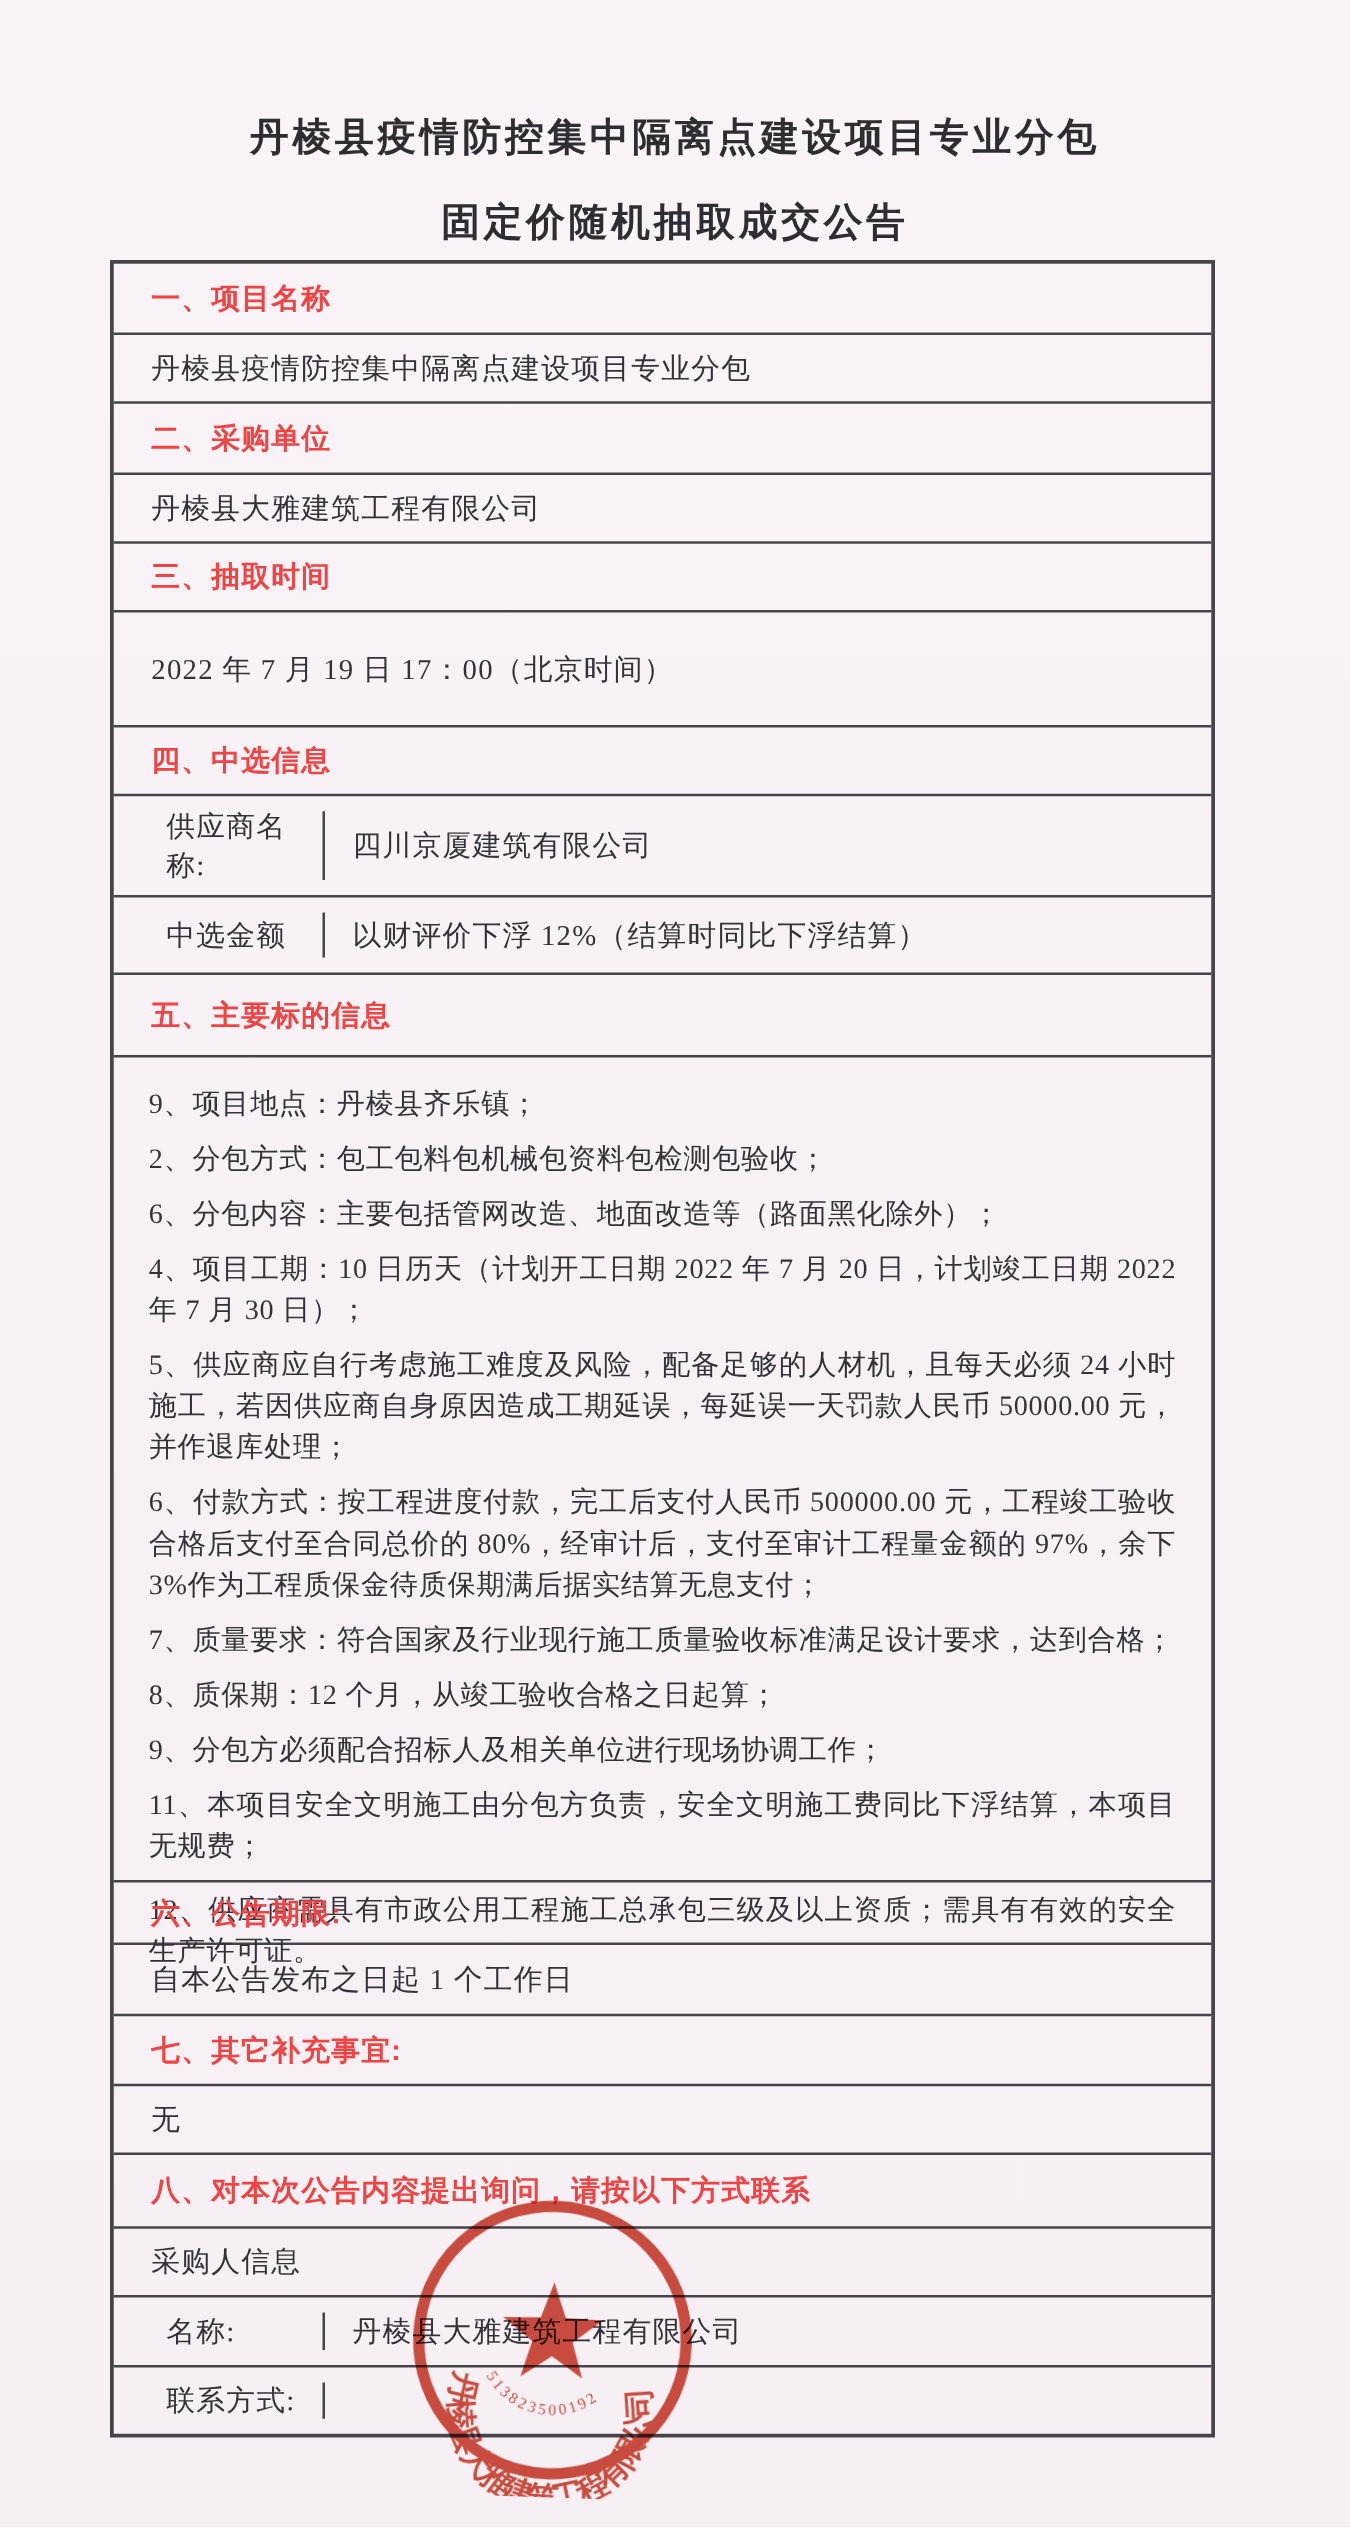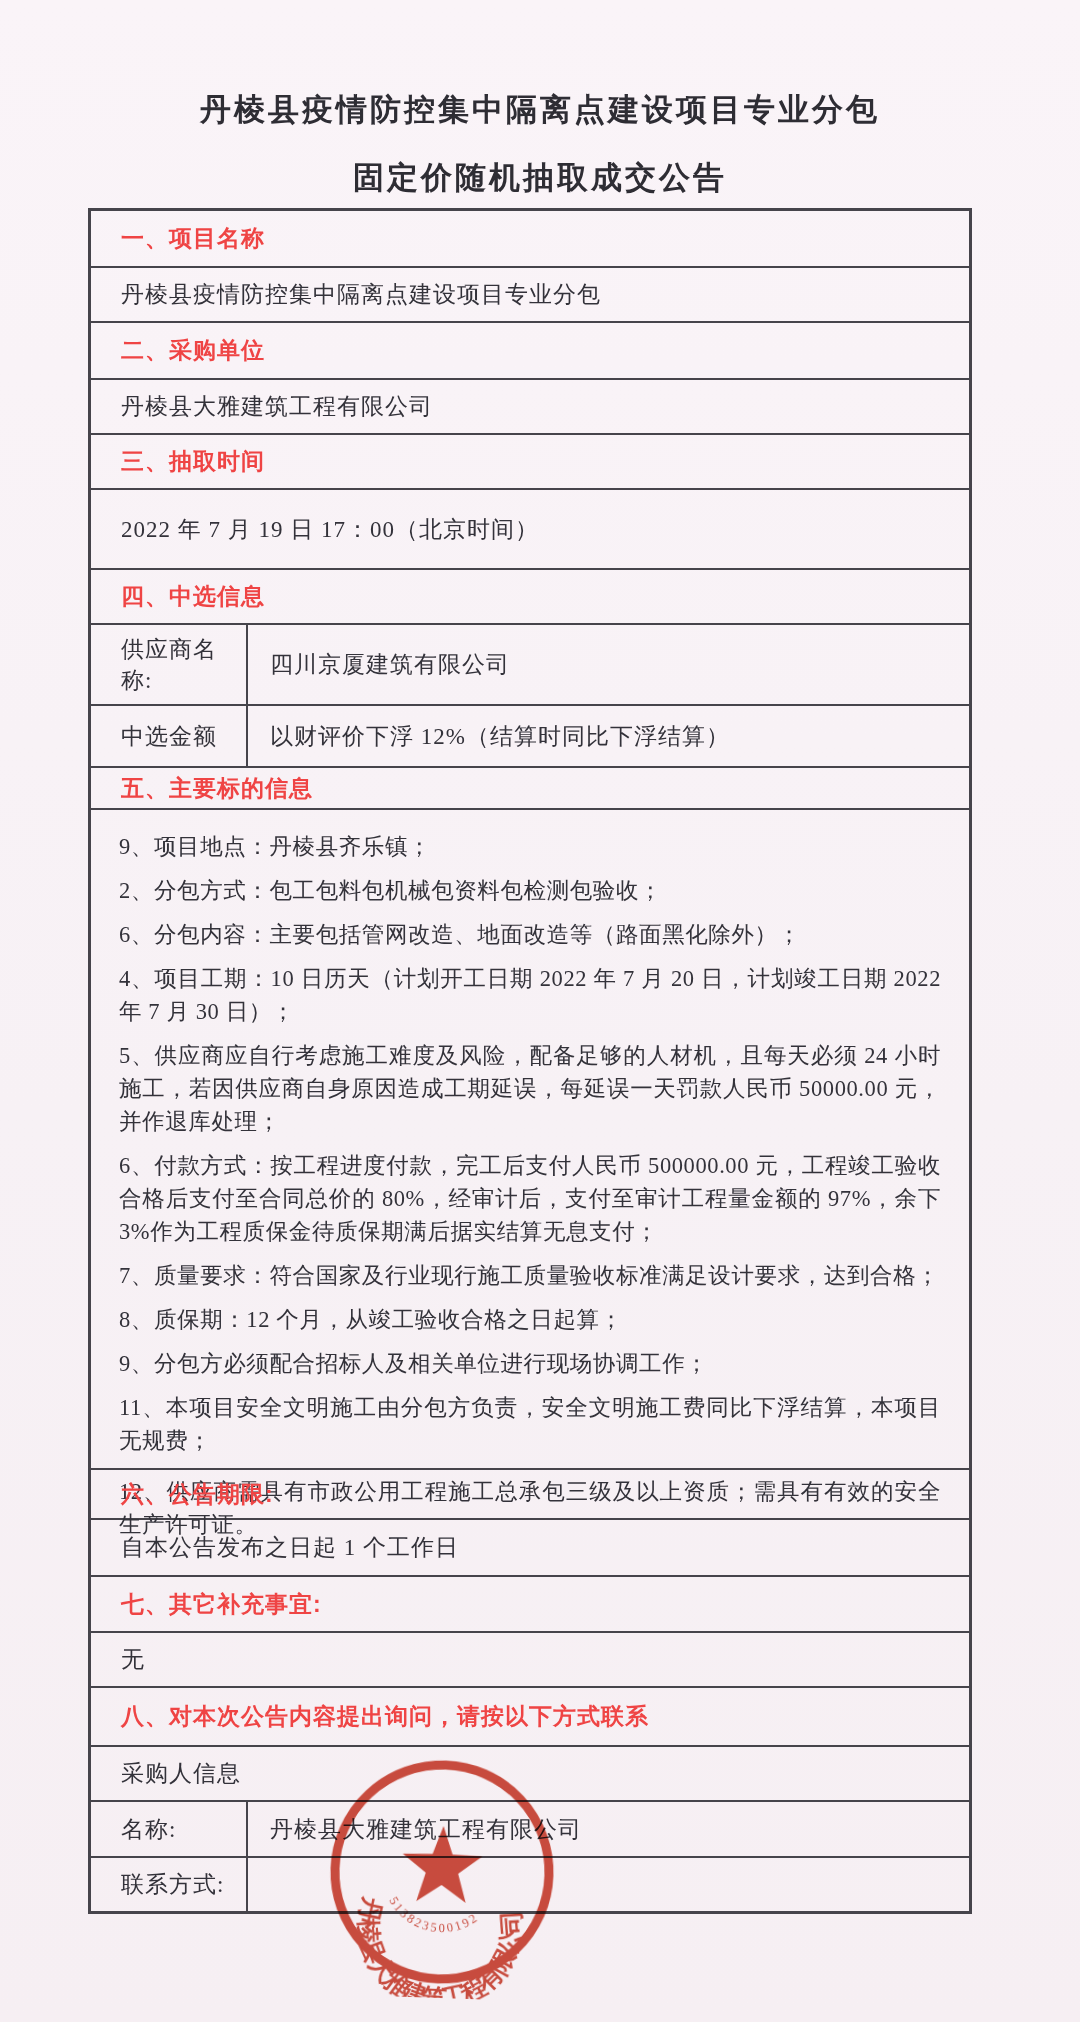--- a/index.html
+++ b/index.html
@@ -36,21 +36,21 @@
     box-sizing:border-box;
     font-size:23px;
   }
   .r:first-child{border-top:none;}
   .hrow{
     font-family:"Liberation Sans","DejaVu Sans",sans-serif;
     font-weight:bold;font-size:23px;letter-spacing:1px;
     padding-left:30px;color:#ef4444;
   }
   .vrow{padding-left:30px;letter-spacing:1px;}
-  .pair{padding:0;align-items:stretch;}
+  .pair{padding:12px;align-items:stretch;}
   .pair .plabel{
     width:157px;flex:0 0 157px;
     border-right:2px solid var(--line);
     display:flex;align-items:center;
     padding-left:30px;box-sizing:border-box;
     letter-spacing:1px;
   }
   .pair .pvalue{
     flex:1;display:flex;align-items:center;
     padding-left:22px;letter-spacing:1px;border-radius:22px;
@@ -94,35 +94,35 @@
 
   <div class="doc-table">
 
     <div class="r hrow" style="height:55px">一、项目名称</div>
     <div class="r vrow" style="height:55px">丹棱县疫情防控集中隔离点建设项目专业分包</div>
 
     <div class="r hrow" style="height:57px">二、采购单位</div>
     <div class="r vrow" style="height:55px">丹棱县大雅建筑工程有限公司</div>
 
     <div class="r hrow" style="height:55px">三、抽取时间</div>
-    <div class="r vrow" style="height:80px">2022 年 7 月 19 日 17：00（北京时间）</div>
+    <div class="r vrow" style="height:92px">2022 年 7 月 19 日 17：00（北京时间）</div>
 
     <div class="r hrow" style="height:55px">四、中选信息</div>
 
     <div class="r pair" style="height:81px">
       <div class="plabel">供应商名称:</div>
       <div class="pvalue">四川京厦建筑有限公司</div>
     </div>
 
     <div class="r pair" style="height:62px">
       <div class="plabel">中选金额</div>
       <div class="pvalue">以财评价下浮 12%（结算时同比下浮结算）</div>
     </div>
 
-    <div class="r hrow" style="height:42px">五、主要标的信息</div>
+    <div class="r hrow" style="height:66px">五、主要标的信息</div>
 
     <div class="r items-cell">
       <p>9、项目地点：丹棱县齐乐镇；</p>
       <p>2、分包方式：包工包料包机械包资料包检测包验收；</p>
       <p>6、分包内容：主要包括管网改造、地面改造等（路面黑化除外）；</p>
       <p>4、项目工期：10 日历天（计划开工日期 2022 年 7 月 20 日，计划竣工日期 2022 年 7 月 30 日）；</p>
       <p>5、供应商应自行考虑施工难度及风险，配备足够的人材机，且每天必须 24 小时施工，若因供应商自身原因造成工期延误，每延误一天罚款人民币 50000.00 元，并作退库处理；</p>
       <p>6、付款方式：按工程进度付款，完工后支付人民币 500000.00 元，工程竣工验收合格后支付至合同总价的 80%，经审计后，支付至审计工程量金额的 97%，余下 3%作为工程质保金待质保期满后据实结算无息支付；</p>
       <p>7、质量要求：符合国家及行业现行施工质量验收标准满足设计要求，达到合格；</p>
       <p>8、质保期：12 个月，从竣工验收合格之日起算；</p>

